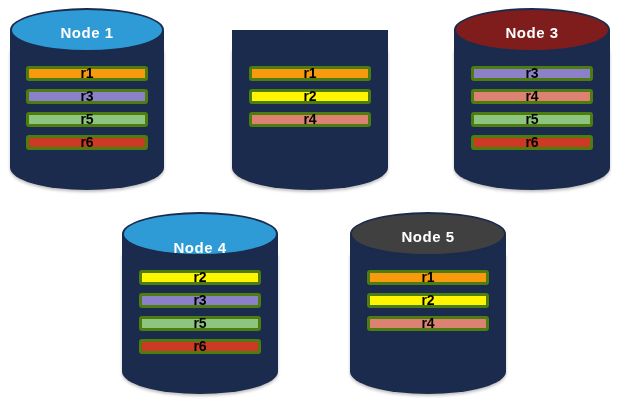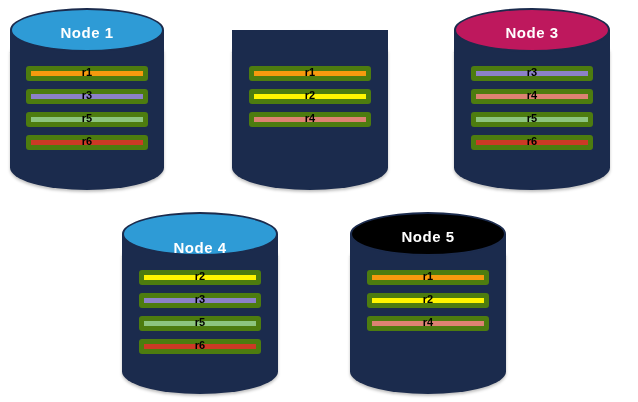--- a/index.html
+++ b/index.html
@@ -78,27 +78,27 @@
     top: 58px;
     display: flex;
     flex-direction: column;
     align-items: center;
     gap: 8px;
     z-index: 3;
   }
   .bar {
     height: 15px;
     border-radius: 3px;
-    border: 5px solid #4d7c0f;
+    border: 3px solid #4d7c0f;
     box-sizing: border-box;
     display: flex;
     align-items: center;
     justify-content: center;
     color: #000000;
-    font-size: 11px;
+    font-size: 14px;
     font-weight: bold;
     line-height: 1;
   }
   .bar-label { position: relative; top: -1px; }
 </style>
 </head>
 <body>
 
 <div id="diagram" style="background: rgb(255, 255, 255);">
     <div class="node" style="left: 10px; top: 8px; width: 154px; height: 182px;">
@@ -133,21 +133,21 @@
           <span class="bar-label" style="color: rgb(0, 0, 0);">r2</span>
         </div>
         <div class="bar" style="background: rgb(221, 130, 114); width: 122px;">
           <span class="bar-label" style="color: rgb(0, 0, 0);">r4</span>
         </div>
       </div>
     </div>
     <div class="node" style="left: 454px; top: 8px; width: 156px; height: 182px;">
       <div class="cyl-body" style="background: rgb(27, 43, 77);"></div>
       <div class="cyl-side" style="background: rgb(27, 43, 77);"></div>
-      <div class="cyl-top" style="background: #be185d; border-color: rgb(27, 43, 77); text-align: center;">
+      <div class="cyl-top" style="background: #7f1d1d; border-color: rgb(27, 43, 77); text-align: center;">
         <div class="node-title" style="color: rgb(255, 255, 255);">Node  3</div>
       </div>
       <div class="bars">
         <div class="bar" style="background: rgb(140, 129, 200); width: 122px;">
           <span class="bar-label" style="color: rgb(0, 0, 0);">r3</span>
         </div>
         <div class="bar" style="background: rgb(221, 130, 114); width: 122px;">
           <span class="bar-label" style="color: rgb(0, 0, 0);">r4</span>
         </div>
         <div class="bar" style="background: rgb(141, 197, 127); width: 122px;">
@@ -175,21 +175,21 @@
           <span class="bar-label" style="color: rgb(0, 0, 0);">r5</span>
         </div>
         <div class="bar" style="background: rgb(204, 58, 37); width: 122px;">
           <span class="bar-label" style="color: rgb(0, 0, 0);">r6</span>
         </div>
       </div>
     </div>
     <div class="node" style="left: 350px; top: 212px; width: 156px; height: 182px;">
       <div class="cyl-body" style="background: rgb(27, 43, 77);"></div>
       <div class="cyl-side" style="background: rgb(27, 43, 77);"></div>
-      <div class="cyl-top" style="background: #000000; border-color: rgb(27, 43, 77); text-decoration: underline;">
+      <div class="cyl-top" style="background: #404040; border-color: rgb(27, 43, 77);">
         <div class="node-title" style="color: rgb(255, 255, 255);">Node  5</div>
       </div>
       <div class="bars">
         <div class="bar" style="background: rgb(247, 154, 14); width: 122px;">
           <span class="bar-label" style="color: rgb(0, 0, 0);">r1</span>
         </div>
         <div class="bar" style="background: rgb(255, 245, 0); width: 122px;">
           <span class="bar-label" style="color: rgb(0, 0, 0);">r2</span>
         </div>
         <div class="bar" style="background: rgb(221, 130, 114); width: 122px;">

